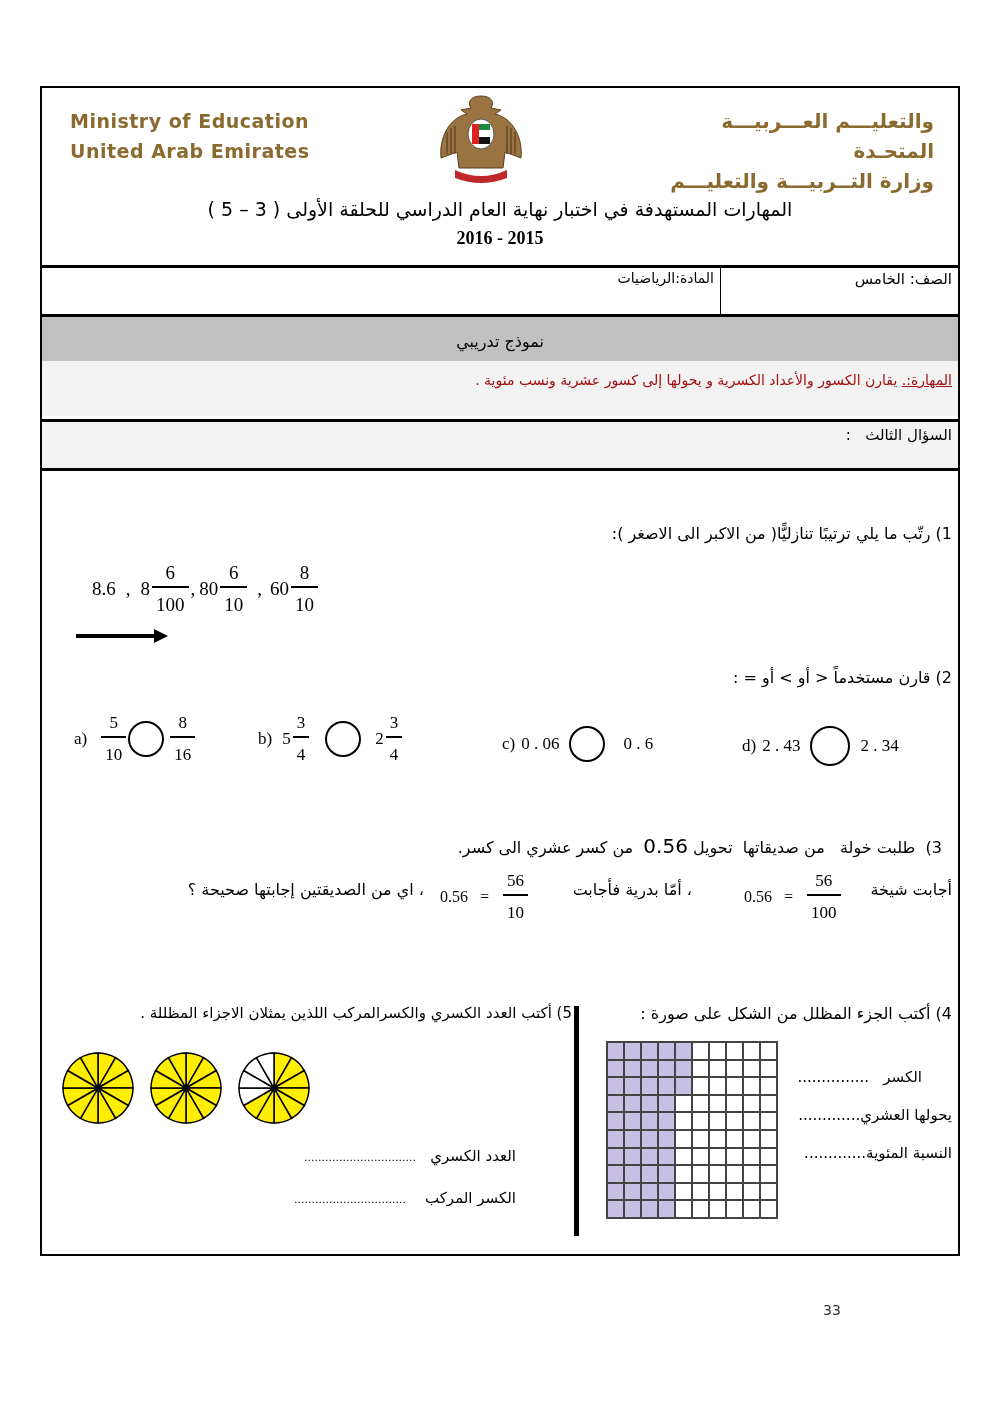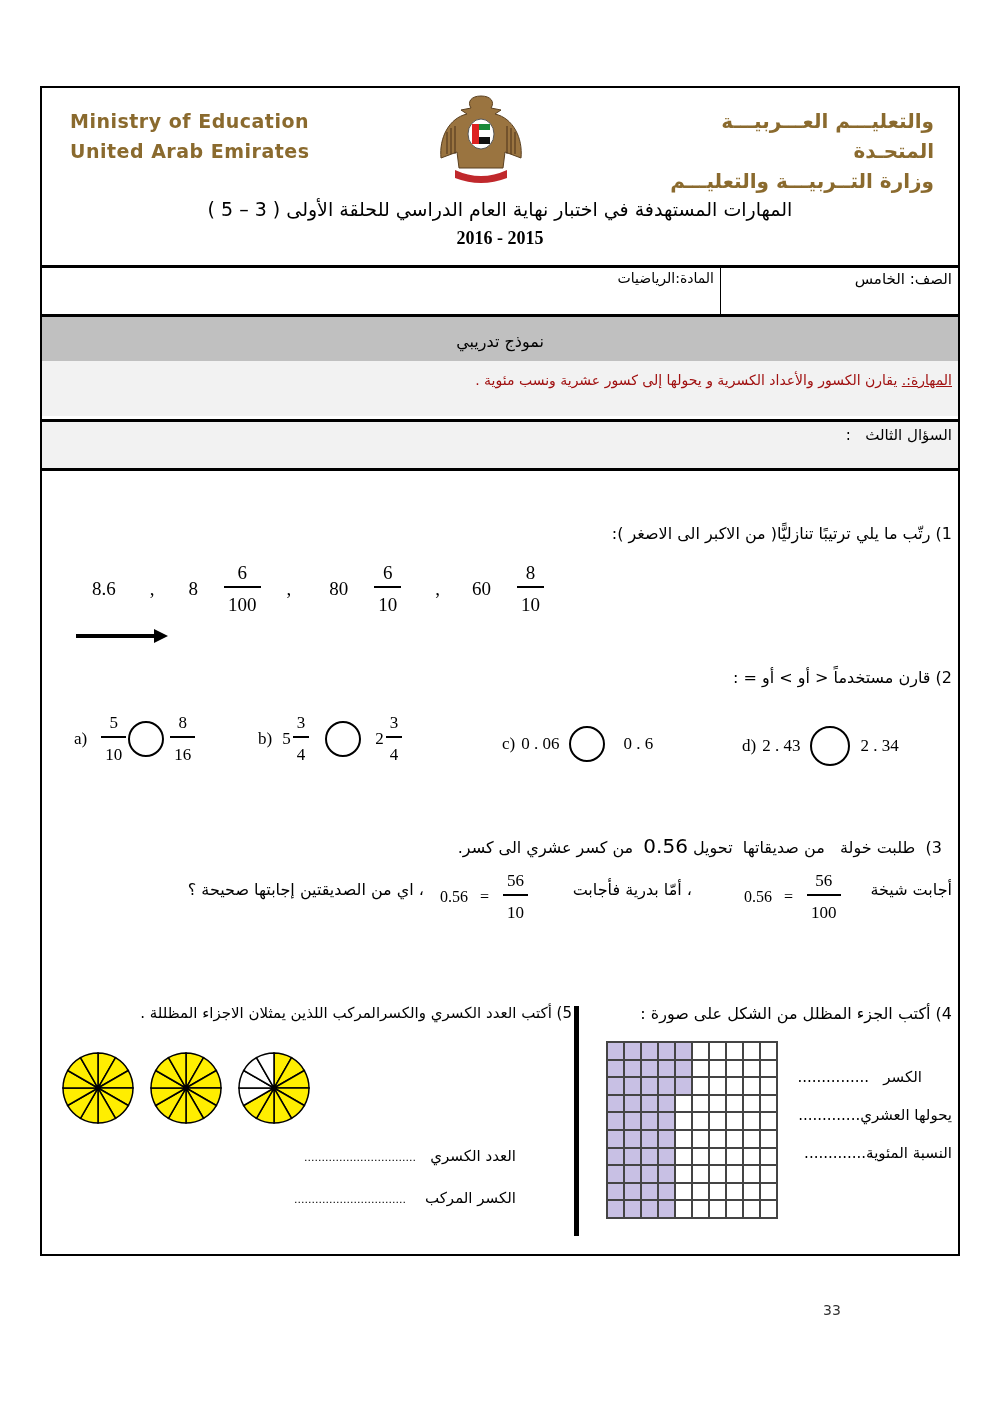--- a/index.html
+++ b/index.html
@@ -80,30 +80,30 @@
 <div class="abs ar" style="right:40px;top:372px;font-size:14px;color:#a01010;font-weight:normal;">
   <span style="text-decoration:underline;">المهارة:.</span><span> يقارن الكسور والأعداد الكسرية و يحولها إلى كسور عشرية ونسب مئوية .</span>
 </div>
 
 <div class="hline" style="top:419px;"></div>
 <div class="abs" style="left:42px;top:422px;width:916px;height:46px;background:#f2f2f2;"></div>
 <div class="abs ar" style="right:40px;top:426px;font-size:15px;white-space:pre;">السؤال الثالث   :</div>
 <div class="hline" style="top:468px;"></div>
 
 <div class="abs ar" style="right:40px;top:524px;font-size:16px;">1)  رتّب ما يلي ترتيبًا تنازليًّا( من الاكبر الى الاصغر ):</div>
-<div class="abs serif" style="left:92px;top:562px;font-size:19px;display:flex;align-items:center;gap:24px;">
+<div class="abs serif" style="left:92px;top:562px;font-size:19px;display:flex;align-items:center;gap:0;">
   <span>8.6</span>
   <span style="margin:0 10px;">,</span>
   <span>8</span>
   <span class="frac">
       <span class="num">6</span>
       <span class="den">100</span>
     </span>
   <span>,</span>
-  <span style="margin-left:14px;">80</span>
+  <span style="margin-left:4px;">80</span>
   <span class="frac">
       <span class="num">6</span>
       <span class="den">10</span>
     </span>
   <span style="margin:0 8px;">,</span>
   <span>60</span>
   <span class="frac">
       <span class="num">8</span>
       <span class="den">10</span>
     </span>

